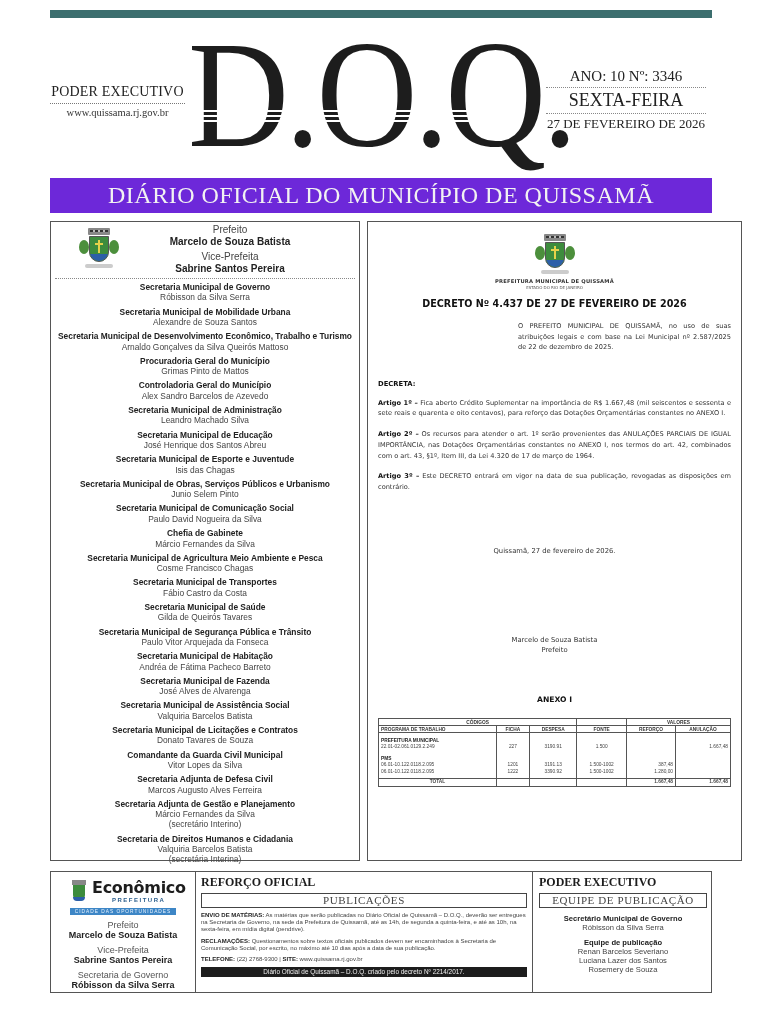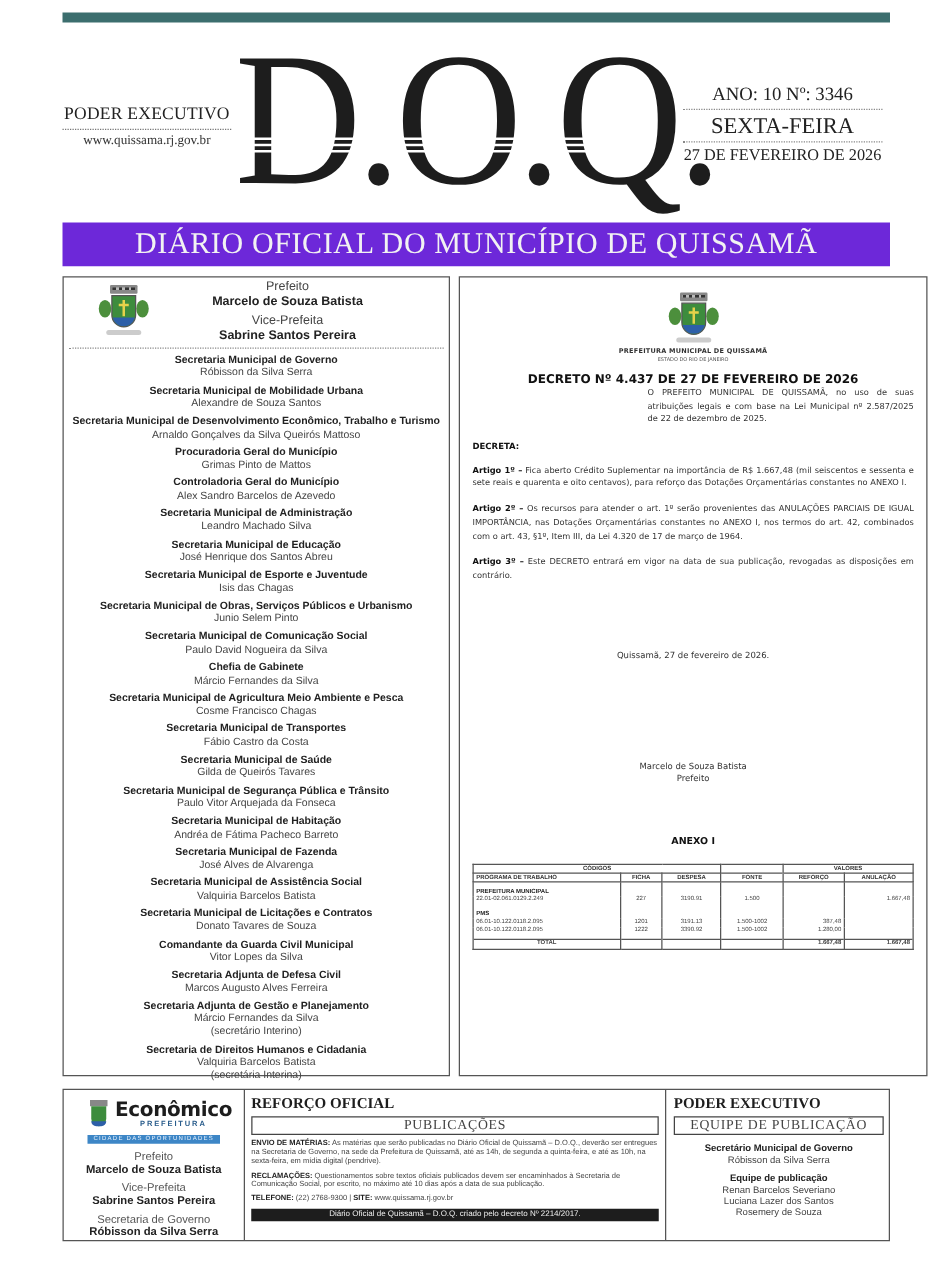--- a/index.html
+++ b/index.html
@@ -46,22 +46,22 @@
   .dept { text-align: center; margin-bottom: 4px; }
   .dept .d-title { font-size: 8.4px; font-weight: bold; color: #222; line-height: 10.4px; }
   .dept .d-name { font-size: 8.4px; color: #444; line-height: 10.2px; }
 
   
   .right-col { position: absolute; left: 367px; top: 221px; width: 375px; height: 640px; border: 1.5px solid #555; padding: 10px 10px; font-family: "DejaVu Sans", sans-serif; }
   .rc-coat { position: relative; margin: 2px auto 0; width: 40px; height: 42px; }
   .rc-pref { text-align: center; font-size: 5.2px; font-weight: bold; color: #333; margin-top: 2px; letter-spacing: 0.2px; }
   .rc-state { text-align: center; font-size: 4px; color: #555; margin-top: 1px; }
   .decree-title { text-align: center; font-size: 9.6px; font-weight: bold; color: #111; margin-top: 8px; }
-  .preamble { margin-left: 140px; margin-top: 0; font-size: 6.6px; line-height: 10.5px; color: #333; text-align: justify; }
-  .decreta { margin-top: 12px; font-size: 6.8px; font-weight: bold; color: #111; }
+  .preamble { margin-left: 140px; margin-top: 12px; font-size: 6.6px; line-height: 10.5px; color: #333; text-align: justify; }
+  .decreta { margin-top: 27px; font-size: 6.8px; font-weight: bold; color: #111; }
   .article { margin-top: 10px; font-size: 6.6px; line-height: 10.8px; color: #333; text-align: justify; }
   .article b { color: #111; }
   .place-date { margin-top: 54px; text-align: center; font-size: 6.8px; color: #333; }
   .signer { margin-top: 80px; text-align: center; font-size: 6.8px; color: #333; line-height: 10px; }
   .anexo { margin-top: 40px; text-align: center; font-size: 7.6px; font-weight: bold; color: #111; }
 
   table.budget { margin-top: 14px; width: 100%; border-collapse: collapse; font-family: "Liberation Sans", sans-serif; font-size: 4.8px; color: #444; }
   table.budget th { font-weight: bold; border: 0.8px solid #555; padding: 0 2px; height: 7px; color: #333; }
   table.budget td { padding: 0 2px; border-left: 0.8px solid #555; border-right: 0.8px solid #555; line-height: 6.4px; }
   table.budget tr.total td { border: 0.8px solid #555; font-weight: bold; height: 8px; }

